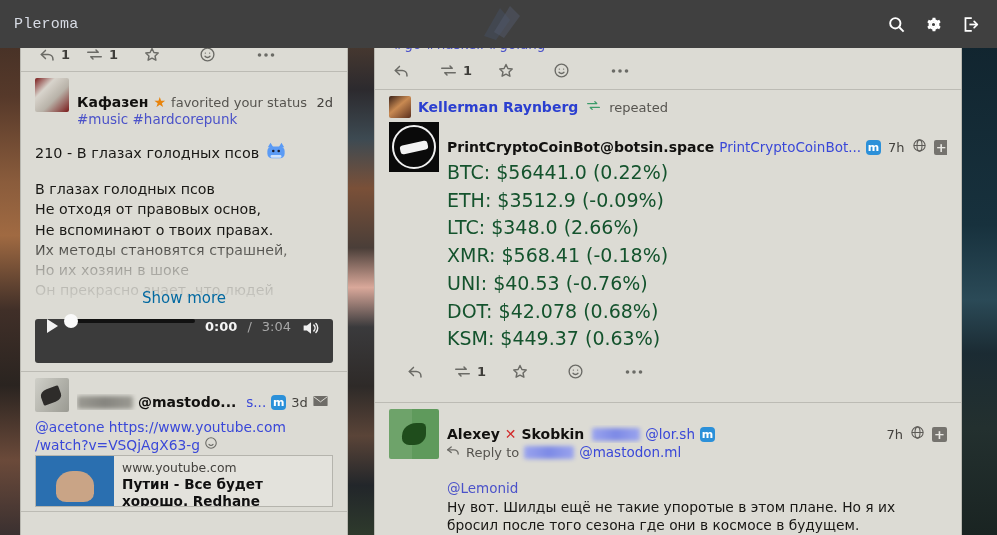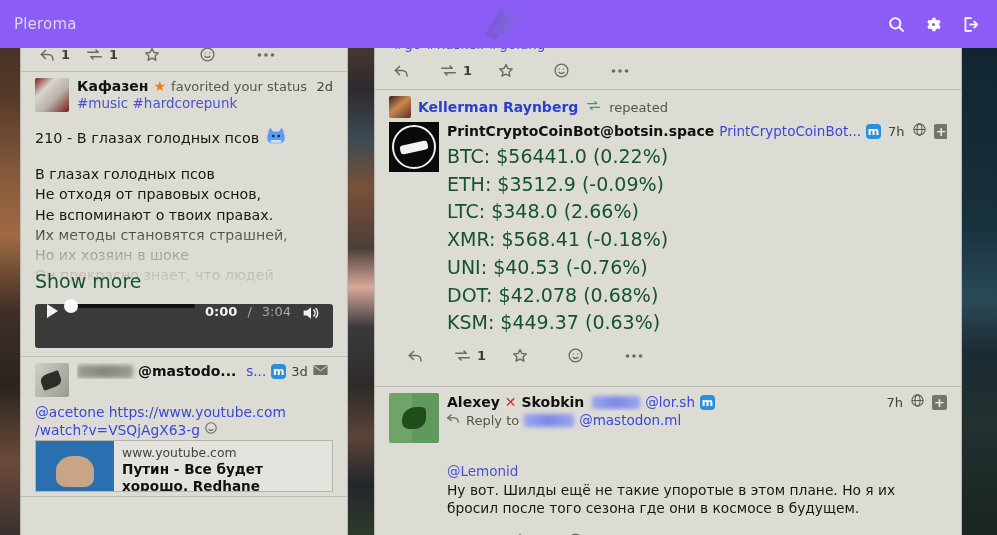--- a/index.html
+++ b/index.html
@@ -31,23 +31,23 @@
   }
   #bg-gutter {
     position: absolute; top: 40px; left: 348px; width: 26px; height: 495px;
     background: linear-gradient(180deg,#4a3a30 0%,#2c2a2e 10%,#3d4a52 20%,#7a5038 30%,#4a3e38 42%,#d9a89a 50%,#3a3a3c 58%,#2e2a28 70%,#5a4438 80%,#22262a 90%,#2e3a2c 100%);
     z-index: 0;
   }
 
   
   #topbar {
     position: absolute; top: 0; left: 0; width: 997px; height: 48px;
-    background: #8b5cf6;
+    background: #404040;
     z-index: 30;
-    display: flex; align-items: center;
+    display: flex; align-items: center; font-family: Liberation Mono, monospace;
   }
   #topbar .brand {
     color: #d7dbe4; font-size: 15px; margin-left: 14px; letter-spacing: .2px;
   }
   #topbar .logo {
     position: absolute; left: 470px; top: 2px; width: 60px; height: 44px;
     opacity: .45;
   }
   #topbar .actions {
     position: absolute; right: 16px; top: 0; height: 48px;
@@ -92,21 +92,21 @@
   
   .pheader { display: flex; align-items: flex-start; gap: 8px; }
   .avatar {
     width: 34px; height: 34px; flex: none; border-radius: 2px;
     background: #8a8a84; overflow: hidden;
   }
   .avatar.big { width: 50px; height: 50px; }
   .namearea { flex: 1; min-width: 0; }
   .nameline {
     display: flex; align-items: center; gap: 5px;
-    white-space: nowrap; overflow: hidden;
+    white-space: nowrap; overflow: hidden; margin-top: 16px;
   }
   .dname { font-weight: bold; color: #12110f; font-size: 14px; }
   .handle { color: #3a48d8; font-size: 13.5px; }
   .handle-b { font-weight: bold; color: #12110f; font-size: 14px; }
   .muted { color: #56544f; font-size: 13px; }
   .redact {
     display: inline-block; height: 13px; border-radius: 2px;
     filter: blur(2.2px);
     vertical-align: middle;
   }
@@ -141,21 +141,21 @@
     position: relative; margin-top: 14px; height: 130px; overflow: hidden;
   }
   .poem .line { color: #191815; font-size: 14.2px; line-height: 1.42; }
   .poem .fade {
     position: absolute; left: 0; right: 0; bottom: 0; height: 74px;
     background: linear-gradient(180deg, rgba(220,219,212,0) 0%, rgba(220,219,212,.72) 48%, rgba(220,219,212,.97) 100%);
     pointer-events: none;
   }
   .showmore {
     position: absolute; left: 0; right: 0; bottom: 2px;
-    color: #14532d; font-size: 19px;
+    text-align: center; color: #0369a1; font-size: 15px;
   }
 
   
   .audio {
     margin: 10px 0 4px 0; height: 44px; background: #3b3b3b;
     border-radius: 3px; display: flex; align-items: flex-start; padding: 0 12px; gap: 10px;
   }
   .audio .play { width: 0; height: 0; border-left: 11px solid #f2f2f2;
     border-top: 7px solid transparent; border-bottom: 7px solid transparent; flex: none; }
   .audio .track { flex: 1; height: 4px; background: #111; border-radius: 2px; position: relative; }

